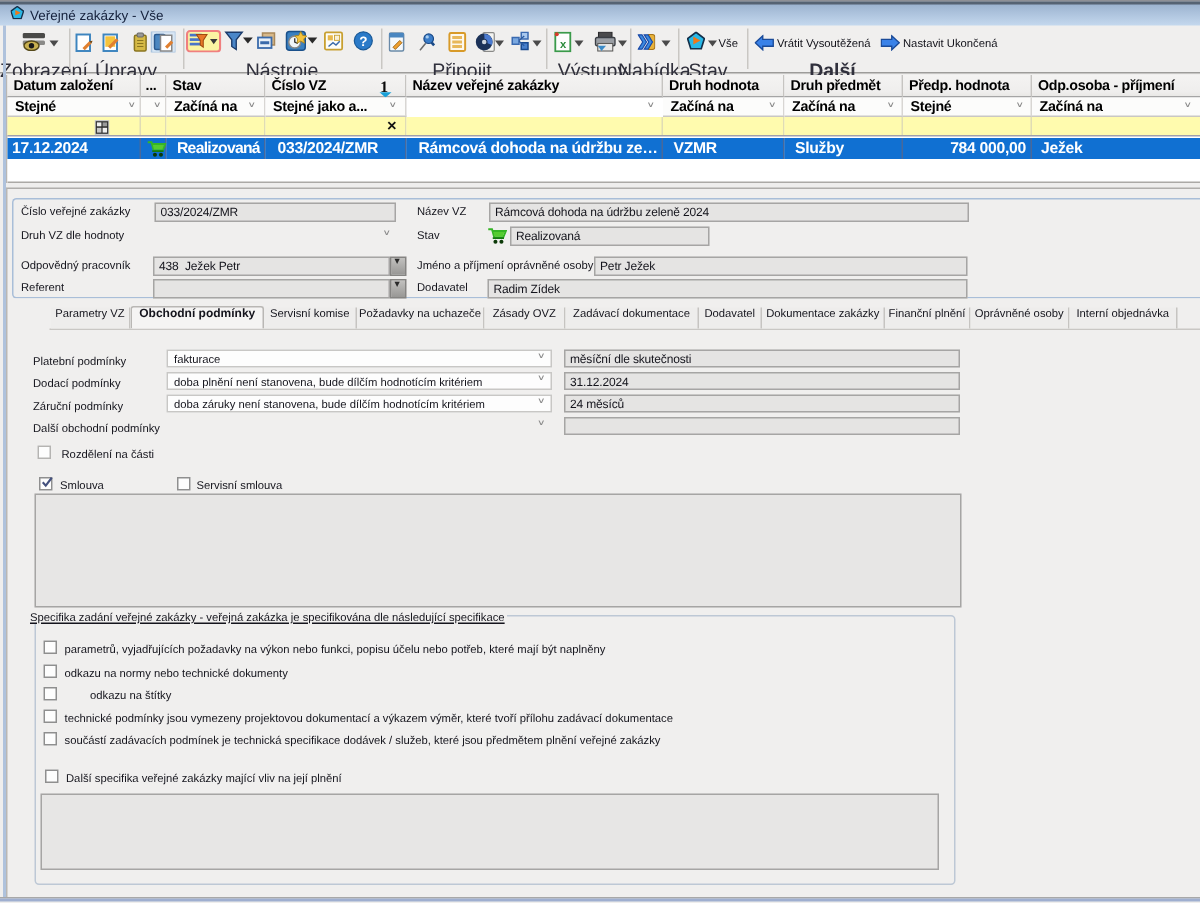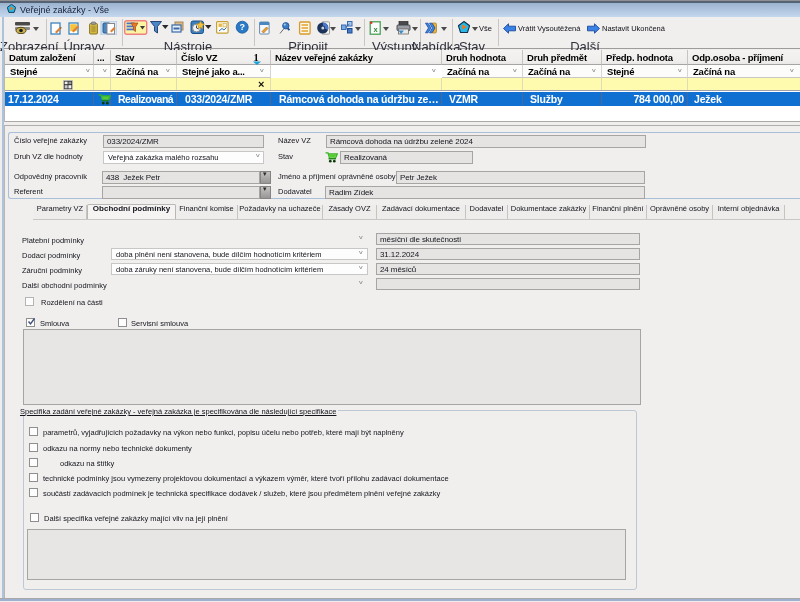--- a/index.html
+++ b/index.html
@@ -211,21 +211,21 @@
   <div class="tsep" style="left:498px;"></div>
 
   <svg class="abs" style="left:503px;top:6px;" width="13" height="11" viewBox="0 0 13 11">
     <path d="M0.5 5.5 L5.5 0.8 L5.5 3.2 L12.5 3.2 L12.5 7.8 L5.5 7.8 L5.5 10.2 Z" fill="#3a82e8" stroke="#1a4a98" stroke-width="0.9"></path>
   </svg>
   <div class="tbtxt" style="left:518px;top:7px;">Vrátit Vysoutěžená</div>
   <svg class="abs" style="left:587px;top:6px;" width="13" height="11" viewBox="0 0 13 11">
     <path d="M12.5 5.5 L7.5 0.8 L7.5 3.2 L0.5 3.2 L0.5 7.8 L7.5 7.8 L7.5 10.2 Z" fill="#3a82e8" stroke="#1a4a98" stroke-width="0.9"></path>
   </svg>
   <div class="tbtxt" style="left:602px;top:7px;">Nastavit Ukončená</div>
-  <div class="grp-label" style="left:557px;width:56px;">Další</div>
+  <div class="grp-label" style="left:527px;width:56px;font-weight:bold;">Další</div>
 </div>
 <div id="grid">
 
   <div class="ghead" style="left:0;width:89px;">Datum založení</div>
   <div class="ghead" style="left:89px;width:17px;padding-left:3px;">...</div>
   <div class="ghead" style="left:106px;width:66px;">Stav</div>
   <div class="ghead" style="left:172px;width:94px;">Číslo VZ</div>
   <div class="ghead" style="left:266px;width:171px;">Název veřejné zakázky</div>
   <div class="ghead" style="left:437px;width:81px;">Druh hodnota</div>
   <div class="ghead" style="left:518px;width:79px;">Druh předmět</div>
@@ -293,21 +293,20 @@
 </div>
 <div id="panel">
   <div id="formbox"></div>
 
   <div class="flabel" style="left:9px;top:10px;">Číslo veřejné zakázky</div>
   <div class="tbox" style="left:98px;top:9px;width:161px;height:13px;">033/2024/ZMR</div>
   <div class="flabel" style="left:273px;top:10px;">Název VZ</div>
   <div class="tbox" style="left:321px;top:9px;width:320px;height:13px;">Rámcová dohoda na údržbu zeleně 2024</div>
 
   <div class="flabel" style="left:9px;top:26px;">Druh VZ dle hodnoty</div>
-  <div class="combo" style="left:98px;top:25px;width:161px;height:13px;">Veřejná zakázka malého rozsahu</div>
   <div class="chev" style="left:250px;top:26px;">∨</div>
   <div class="flabel" style="left:273px;top:26px;">Stav</div>
   <svg class="abs" style="left:320px;top:26px;" width="13" height="11" viewBox="0 0 13 11">
       <path d="M0.5 0.8 L3 0.8 L4.5 6.2 L10.5 6.2 L12.2 2 L3.6 2" stroke="#35b525" stroke-width="1.3" fill="none"></path>
       <path d="M3.9 2.6 L11.3 2.6 L10.2 5.6 L4.7 5.6 Z" fill="#55cc30"></path>
       <path d="M3.5 6.8 L11 6.8" stroke="#157a10" stroke-width="1.2"></path>
       <circle cx="5.3" cy="9.2" r="1.35" fill="#0c3a08"></circle>
       <circle cx="9.3" cy="9.2" r="1.35" fill="#0c3a08"></circle>
     </svg>
   <div class="tbox" style="left:335px;top:25px;width:133px;height:13px;">Realizovaná</div>
@@ -320,32 +319,33 @@
 
   <div class="flabel" style="left:9px;top:61px;">Referent</div>
   <div class="tbox" style="left:97px;top:60px;width:158px;height:13px;"></div>
   <div class="spinbtn" style="left:255px;top:60px;height:13px;"></div>
   <div class="flabel" style="left:273px;top:61px;">Dodavatel</div>
   <div class="tbox" style="left:320px;top:60px;width:320px;height:13px;">Radim Zídek</div>
 
   <div id="tabstrip">
     <div class="tab" style="left:1px;width:53px;">Parametry VZ</div>
     <div class="tab tabsel" style="left:54px;width:89px;">Obchodní podmínky</div>
-    <div class="tab" style="left:143px;width:62px;">Finanční komise</div>
+    <div class="tab" style="left:143px;width:62px;">Servisní komise</div>
     <div class="tab" style="left:205px;width:85px;">Požadavky na uchazeče</div>
     <div class="tab" style="left:290px;width:54px;">Zásady OVZ</div>
     <div class="tab" style="left:344px;width:89px;">Zadávací dokumentace</div>
     <div class="tab" style="left:433px;width:42px;">Dodavatel</div>
     <div class="tab" style="left:475px;width:82px;">Dokumentace zakázky</div>
     <div class="tab" style="left:557px;width:57px;">Finanční plnění</div>
     <div class="tab" style="left:614px;width:66px;">Oprávněné osoby</div>
     <div class="tab" style="left:680px;width:72px;">Interní objednávka</div>
   </div>
 
   <div class="flabel" style="left:17px;top:110px;">Platební podmínky</div>
+  <div class="combo" style="left:106px;top:107px;width:257px;height:12px;">fakturace</div>
   <div class="chev" style="left:353px;top:108px;">∨</div>
   <div class="tbox" style="left:371px;top:107px;width:264px;height:12px;">měsíční dle skutečnosti</div>
 
   <div class="flabel" style="left:17px;top:125px;">Dodací podmínky</div>
   <div class="combo" style="left:106px;top:122px;width:257px;height:12px;">doba plnění není stanovena, bude dílčím hodnotícím kritériem</div>
   <div class="chev" style="left:353px;top:123px;">∨</div>
   <div class="tbox" style="left:371px;top:122px;width:264px;height:12px;">31.12.2024</div>
 
   <div class="flabel" style="left:17px;top:140px;">Záruční podmínky</div>
   <div class="combo" style="left:106px;top:137px;width:257px;height:12px;">doba záruky není stanovena, bude dílčím hodnotícím kritériem</div>

